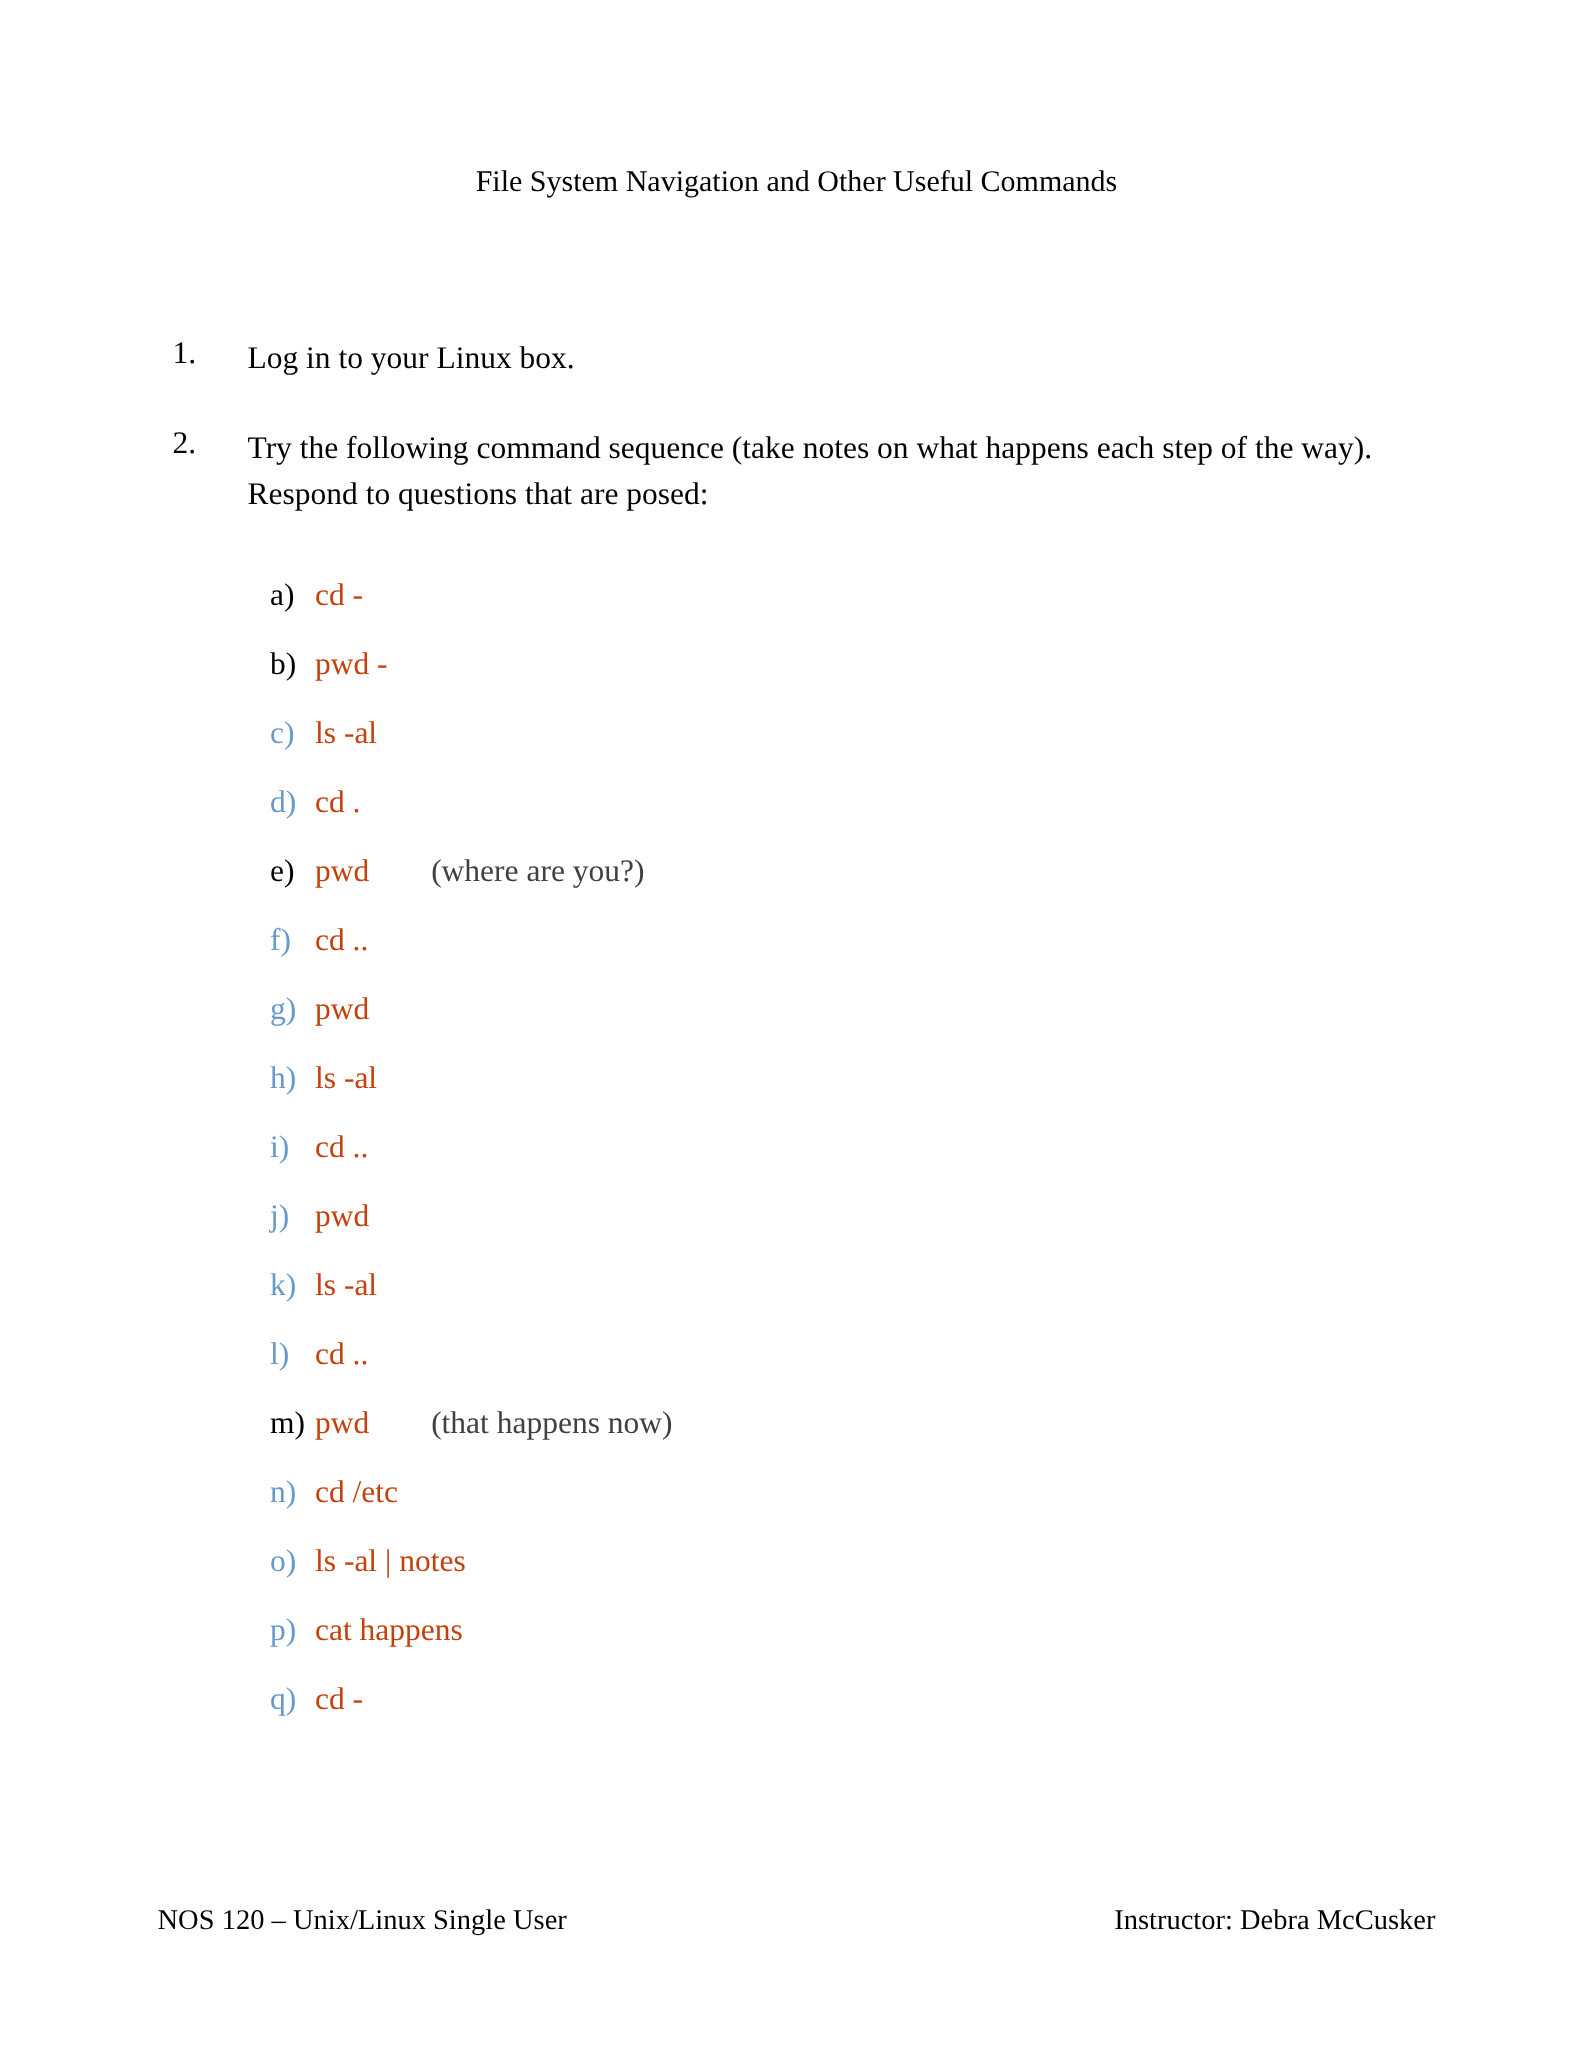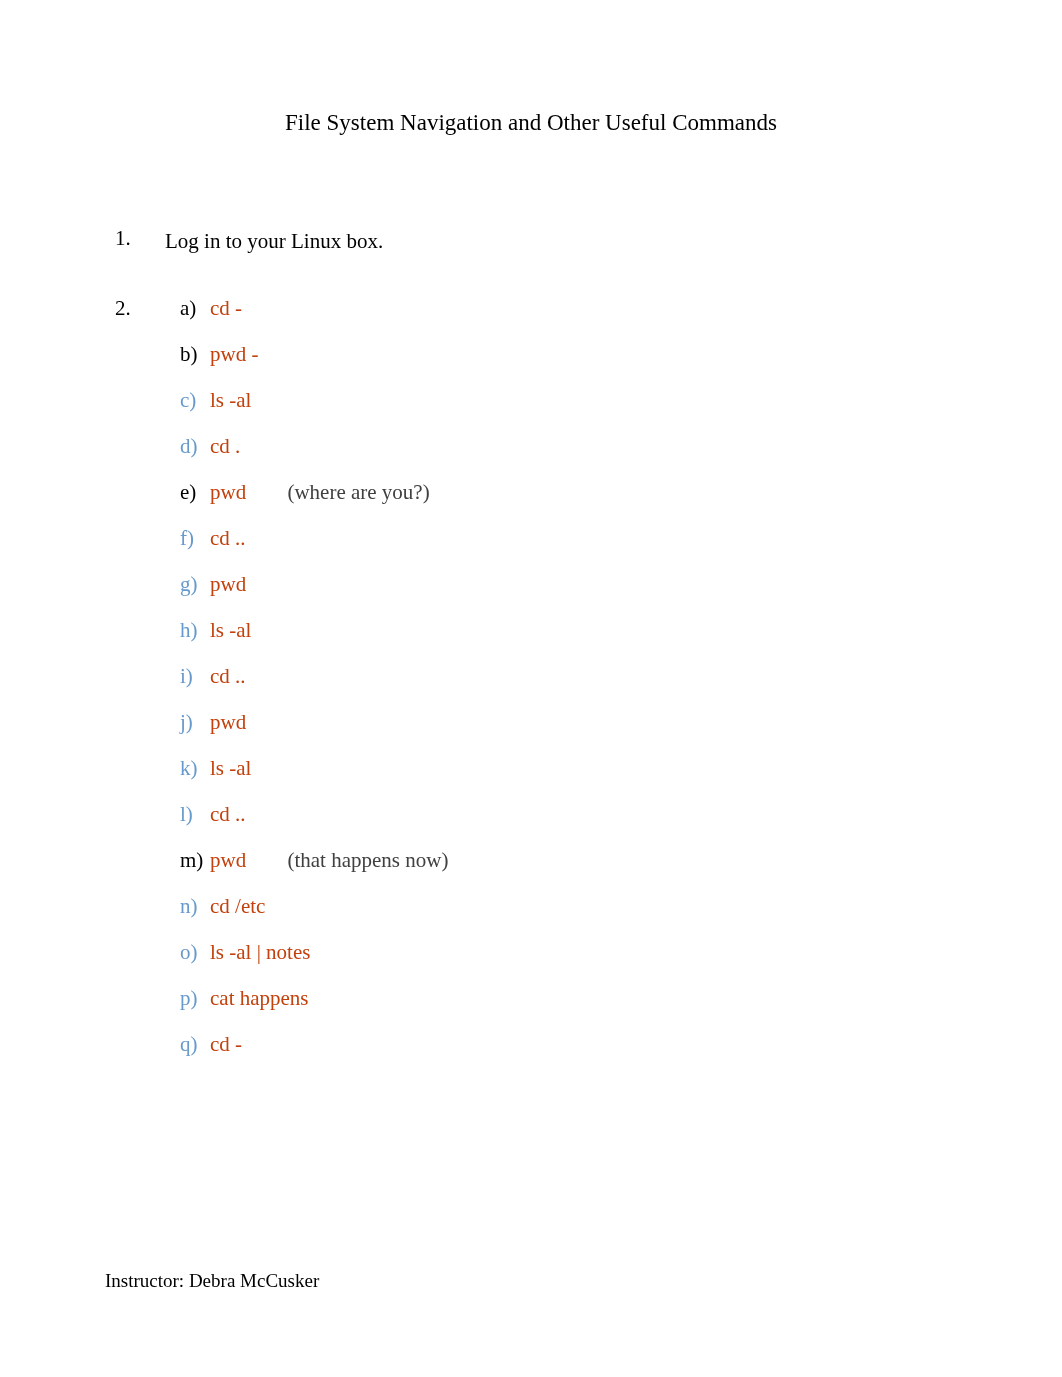--- a/index.html
+++ b/index.html
@@ -12,21 +12,21 @@
       width: 1062px;
       height: 1377px;
       font-family: "Times New Roman", Times, serif;
       font-size: 21px;
       color: #000000;
       position: relative;
       padding: 110px 105px 60px 105px;
     }
     .title {
       text-align: center;
-      font-size: 23px;
+      font-size: 20px;
       margin-bottom: 90px;
     }
     .numbered-list {
       list-style: none;
       padding-left: 60px;
     }
     .numbered-list > li {
       position: relative;
       margin-bottom: 30px;
     }
@@ -80,20 +80,21 @@
 
 <div class="title">File System Navigation and Other Useful Commands</div>
 
 <ol class="numbered-list">
   <li>
     <span class="num-marker">1.</span>
     <span class="instruction-text">Log in to your Linux box.</span>
   </li>
   <li>
     <span class="num-marker">2.</span>
+    <span class="instruction-text">Try the following command sequence (take notes on what happens each step of the way). Respond to questions that are posed:</span>
 
     <ol class="lettered-list">
       <li class="black-letter">
         <span class="letter-marker">a)</span>
         <span class="cmd">cd  -</span>
       </li>
       <li class="black-letter">
         <span class="letter-marker">b)</span>
         <span class="cmd">pwd -</span>
       </li>
@@ -157,14 +158,15 @@
       </li>
       <li class="blue-letter">
         <span class="letter-marker">q)</span>
         <span class="cmd">cd -</span>
       </li>
     </ol>
   </li>
 </ol>
 
 <div class="footer">
+  <span>NOS 120 – Unix/Linux Single User</span>
   <span>Instructor: Debra McCusker</span>
 </div>
 
 </body></html>

